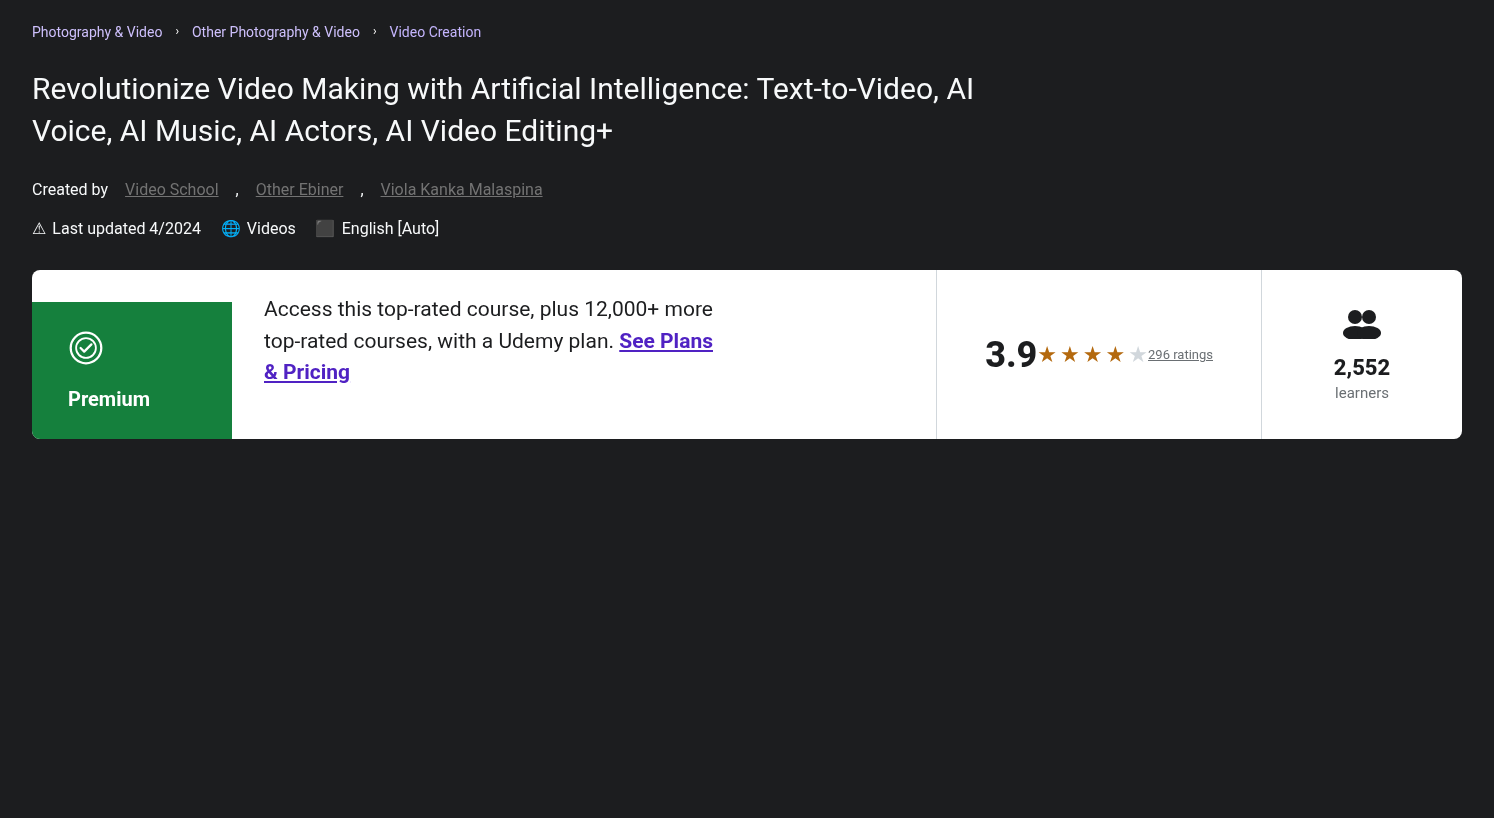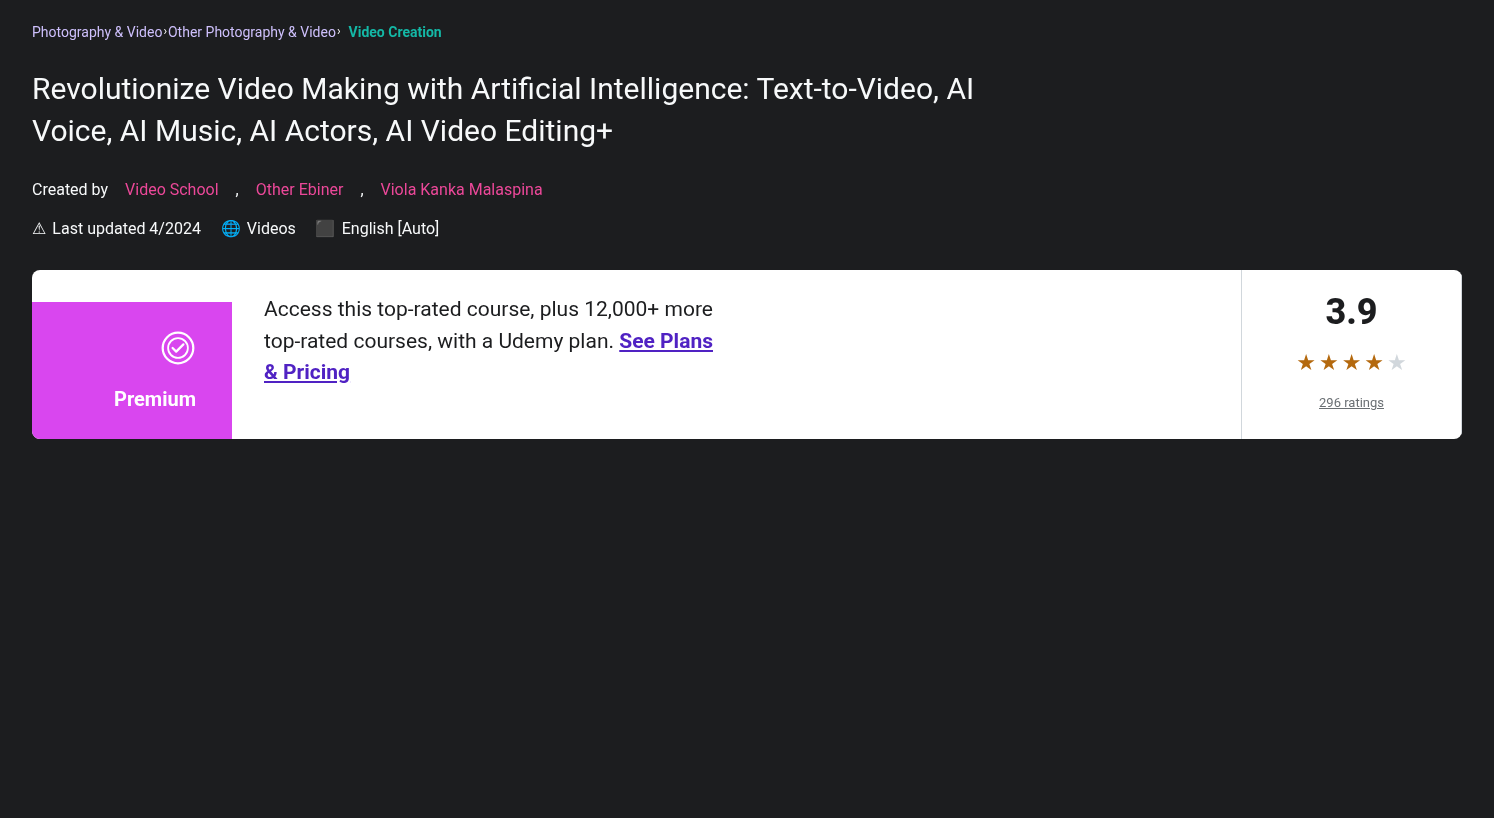--- a/index.html
+++ b/index.html
@@ -12,41 +12,40 @@
     }
 
     .page-wrapper {
       background: #1c1d1f;
       padding: 24px 32px 0 32px;
     }
 
     .breadcrumb {
       display: flex;
       align-items: flex-start;
-      gap: 1px;
+      gap: 13px;
       font-size: 14px;
       color: #cec0fc;
       margin-bottom: 28px;
     }
 
     .breadcrumb-item {
       color: #cec0fc;
       text-decoration: none;
       cursor: pointer;
     }
 
     .breadcrumb-separator {
       color: #fff;
       font-size: 12px;
     }
 
     .breadcrumb-current {
-      color: #14b8a6;
-      font-weight: 700;
-      margin-left: 7px;
+      color: #c4b5fd;
+      font-weight: 400;
     }
 
     .course-title {
       font-size: 58px;
       font-weight: 800;
       line-height: 1.15;
       color: #fff;
       margin-bottom: 24px;
       max-width: 950px;
     }
@@ -67,21 +66,22 @@
       display: flex;
       align-items: center;
       gap: 17px;
     }
 
     .created-by-label {
       color: #f7f9fa;
     }
 
     .creator-link {
-      color: #ec4899;
+      color: #737373;
+      text-decoration: underline;
       cursor: pointer;
     }
 
     .meta-row {
       display: flex;
       align-items: center;
       gap: 20px;
       font-size: 16px;
       color: #f7f9fa;
       margin-bottom: 32px;
@@ -101,24 +101,24 @@
       display: flex;
       align-items: stretch;
       background: #fff;
       border-radius: 8px;
       max-width: 1430px;
       overflow: hidden;
       margin-top: 8px;
     }
 
     .premium-badge {
-      background: #d946ef;
+      background: #15803d;
       display: flex;
       flex-direction: column;
-      align-items: flex-end;
+      align-items: flex-start;
       justify-content: center;
       padding: 28px 36px;
       min-width: 200px;
       gap: 12px;
       margin-top: 32px;
     }
 
     .premium-badge-icon {
       font-size: 36px;
       color: #fff;
@@ -147,27 +147,27 @@
 
     .premium-link {
       color: #5022c3;
       font-weight: 700;
       text-decoration: underline;
       cursor: pointer;
     }
 
     .rating-section {
       display: flex;
-      flex-direction: column;
+      flex-direction: row;
       align-items: center;
       justify-content: flex-start;
       padding: 24px 48px;
       border-right: 1px solid #d1d7dc;
       min-width: 220px;
-      gap: 16px;
+      gap: 0;
     }
 
     .rating-number {
       font-size: 36px;
       font-weight: 800;
       color: #1c1d1f;
       line-height: 1;
     }
 
     .stars {
@@ -301,16 +301,28 @@
       <div class="stars">
         <span class="star star-filled">★</span>
         <span class="star star-filled">★</span>
         <span class="star star-filled">★</span>
         <span class="star star-filled">★</span>
         <span class="star star-empty">★</span>
       </div>
       <span class="rating-count">296 ratings</span>
     </div>
 
+    <div class="learners-section">
+      <div class="learners-icon">
+        <svg width="44" height="32" viewBox="0 0 44 32" fill="none" xmlns="http://www.w3.org/2000/svg">
+          <circle cx="15" cy="10" r="7" fill="#1c1d1f"></circle>
+          <circle cx="29" cy="10" r="7" fill="#1c1d1f"></circle>
+          <ellipse cx="15" cy="26" rx="12" ry="7" fill="#1c1d1f"></ellipse>
+          <ellipse cx="29" cy="26" rx="12" ry="7" fill="#1c1d1f"></ellipse>
+        </svg>
+      </div>
+      <span class="learners-count">2,552</span>
+      <span class="learners-label">learners</span>
+    </div>
 
   </div>
 
 </div>
 
 </body></html>

